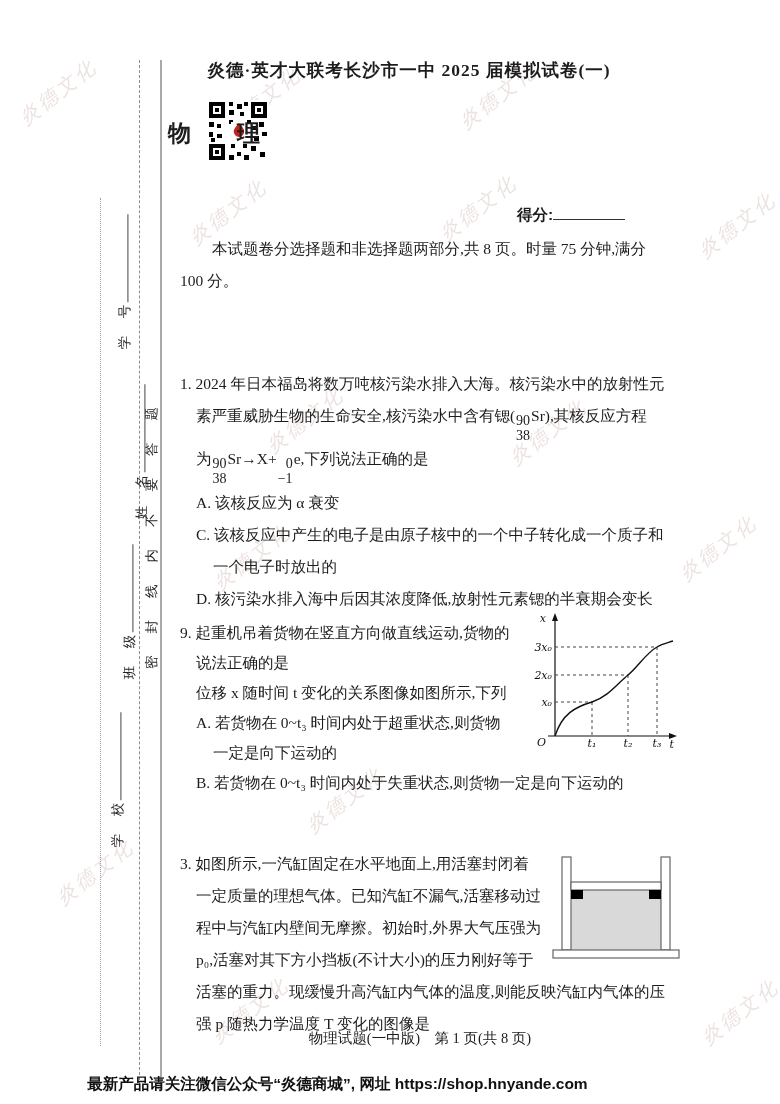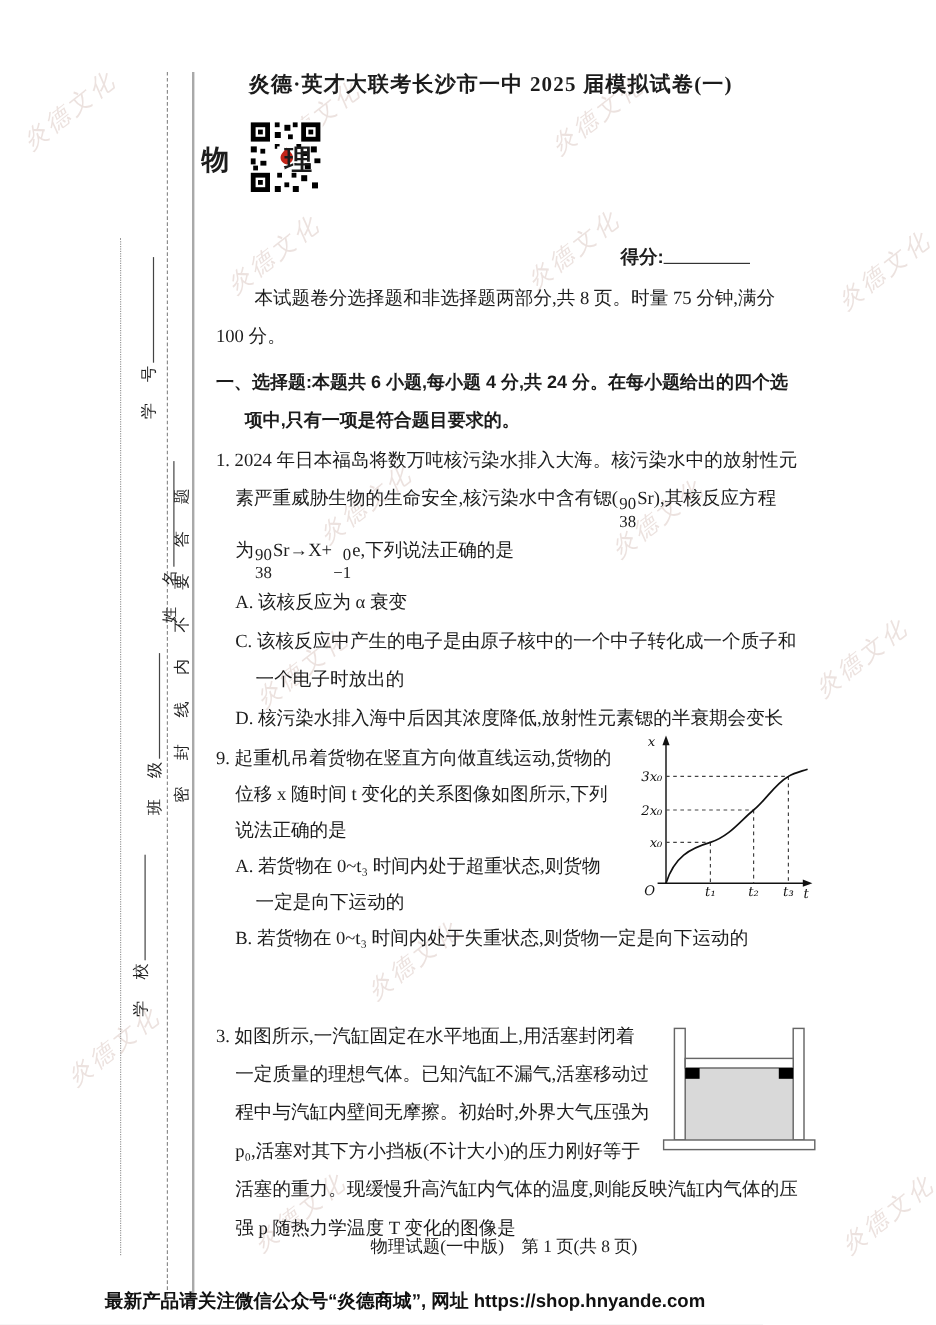--- a/index.html
+++ b/index.html
@@ -166,24 +166,20 @@
 
   <div class="score">
     <span>得分:</span><span class="score-blank"></span>
   </div>
 
   <div class="blk" style="top:233px">
     <div class="ln indent2em">本试题卷分选择题和非选择题两部分,共 8 页。时量 75 分钟,满分</div>
     <div class="ln">100 分。</div>
   </div>
 
-  <div class="blk bold-hei" style="top:303px">
-    <div class="ln">一、选择题:本题共 6 小题,每小题 4 分,共 24 分。在每小题给出的四个选</div>
-    <div class="ln" style="padding-left:24px">项中,只有一项是符合题目要求的。</div>
-  </div>
 
   <div class="blk" style="top:368px">
     <div class="ln">1. 2024 年日本福岛将数万吨核污染水排入大海。核污染水中的放射性元</div>
     <div class="ln ind1">
       <span>素严重威胁生物的生命安全,核污染水中含有锶(</span><span class="nuc">
           <span>90</span>
           <span>38</span>
         </span><span>Sr),其核反应方程</span>
     </div>
     <div class="ln ind1">
@@ -196,22 +192,22 @@
         </span><span>e,下列说法正确的是</span>
     </div>
     <div class="ln ind1">A. 该核反应为 α 衰变</div>
     <div class="ln ind1">C. 该核反应中产生的电子是由原子核中的一个中子转化成一个质子和</div>
     <div class="ln ind2">一个电子时放出的</div>
     <div class="ln ind1">D. 核污染水排入海中后因其浓度降低,放射性元素锶的半衰期会变长</div>
   </div>
 
   <div class="blk lh30" style="top:618px">
     <div class="ln">9. 起重机吊着货物在竖直方向做直线运动,货物的</div>
+    <div class="ln ind1">说法正确的是</div>
     <div class="ln ind1">位移 x 随时间 t 变化的关系图像如图所示,下列</div>
-    <div class="ln ind1">说法正确的是</div>
     <div class="ln ind1">A. 若货物在 0~t₃ 时间内处于超重状态,则货物</div>
     <div class="ln ind2">一定是向下运动的</div>
     <div class="ln ind1">B. 若货物在 0~t₃ 时间内处于失重状态,则货物一定是向下运动的</div>
   </div>
 
   <svg class="fig" style="left:530px;top:608px" width="150" height="142" viewBox="0 0 150 142">
 
     <line x1="25" y1="128" x2="25" y2="10" stroke="#111" stroke-width="1.2"></line>
     <polygon points="25,5 22,13 28,13" fill="#111"></polygon>
     <line x1="18" y1="128" x2="141" y2="128" stroke="#111" stroke-width="1.2"></line>

